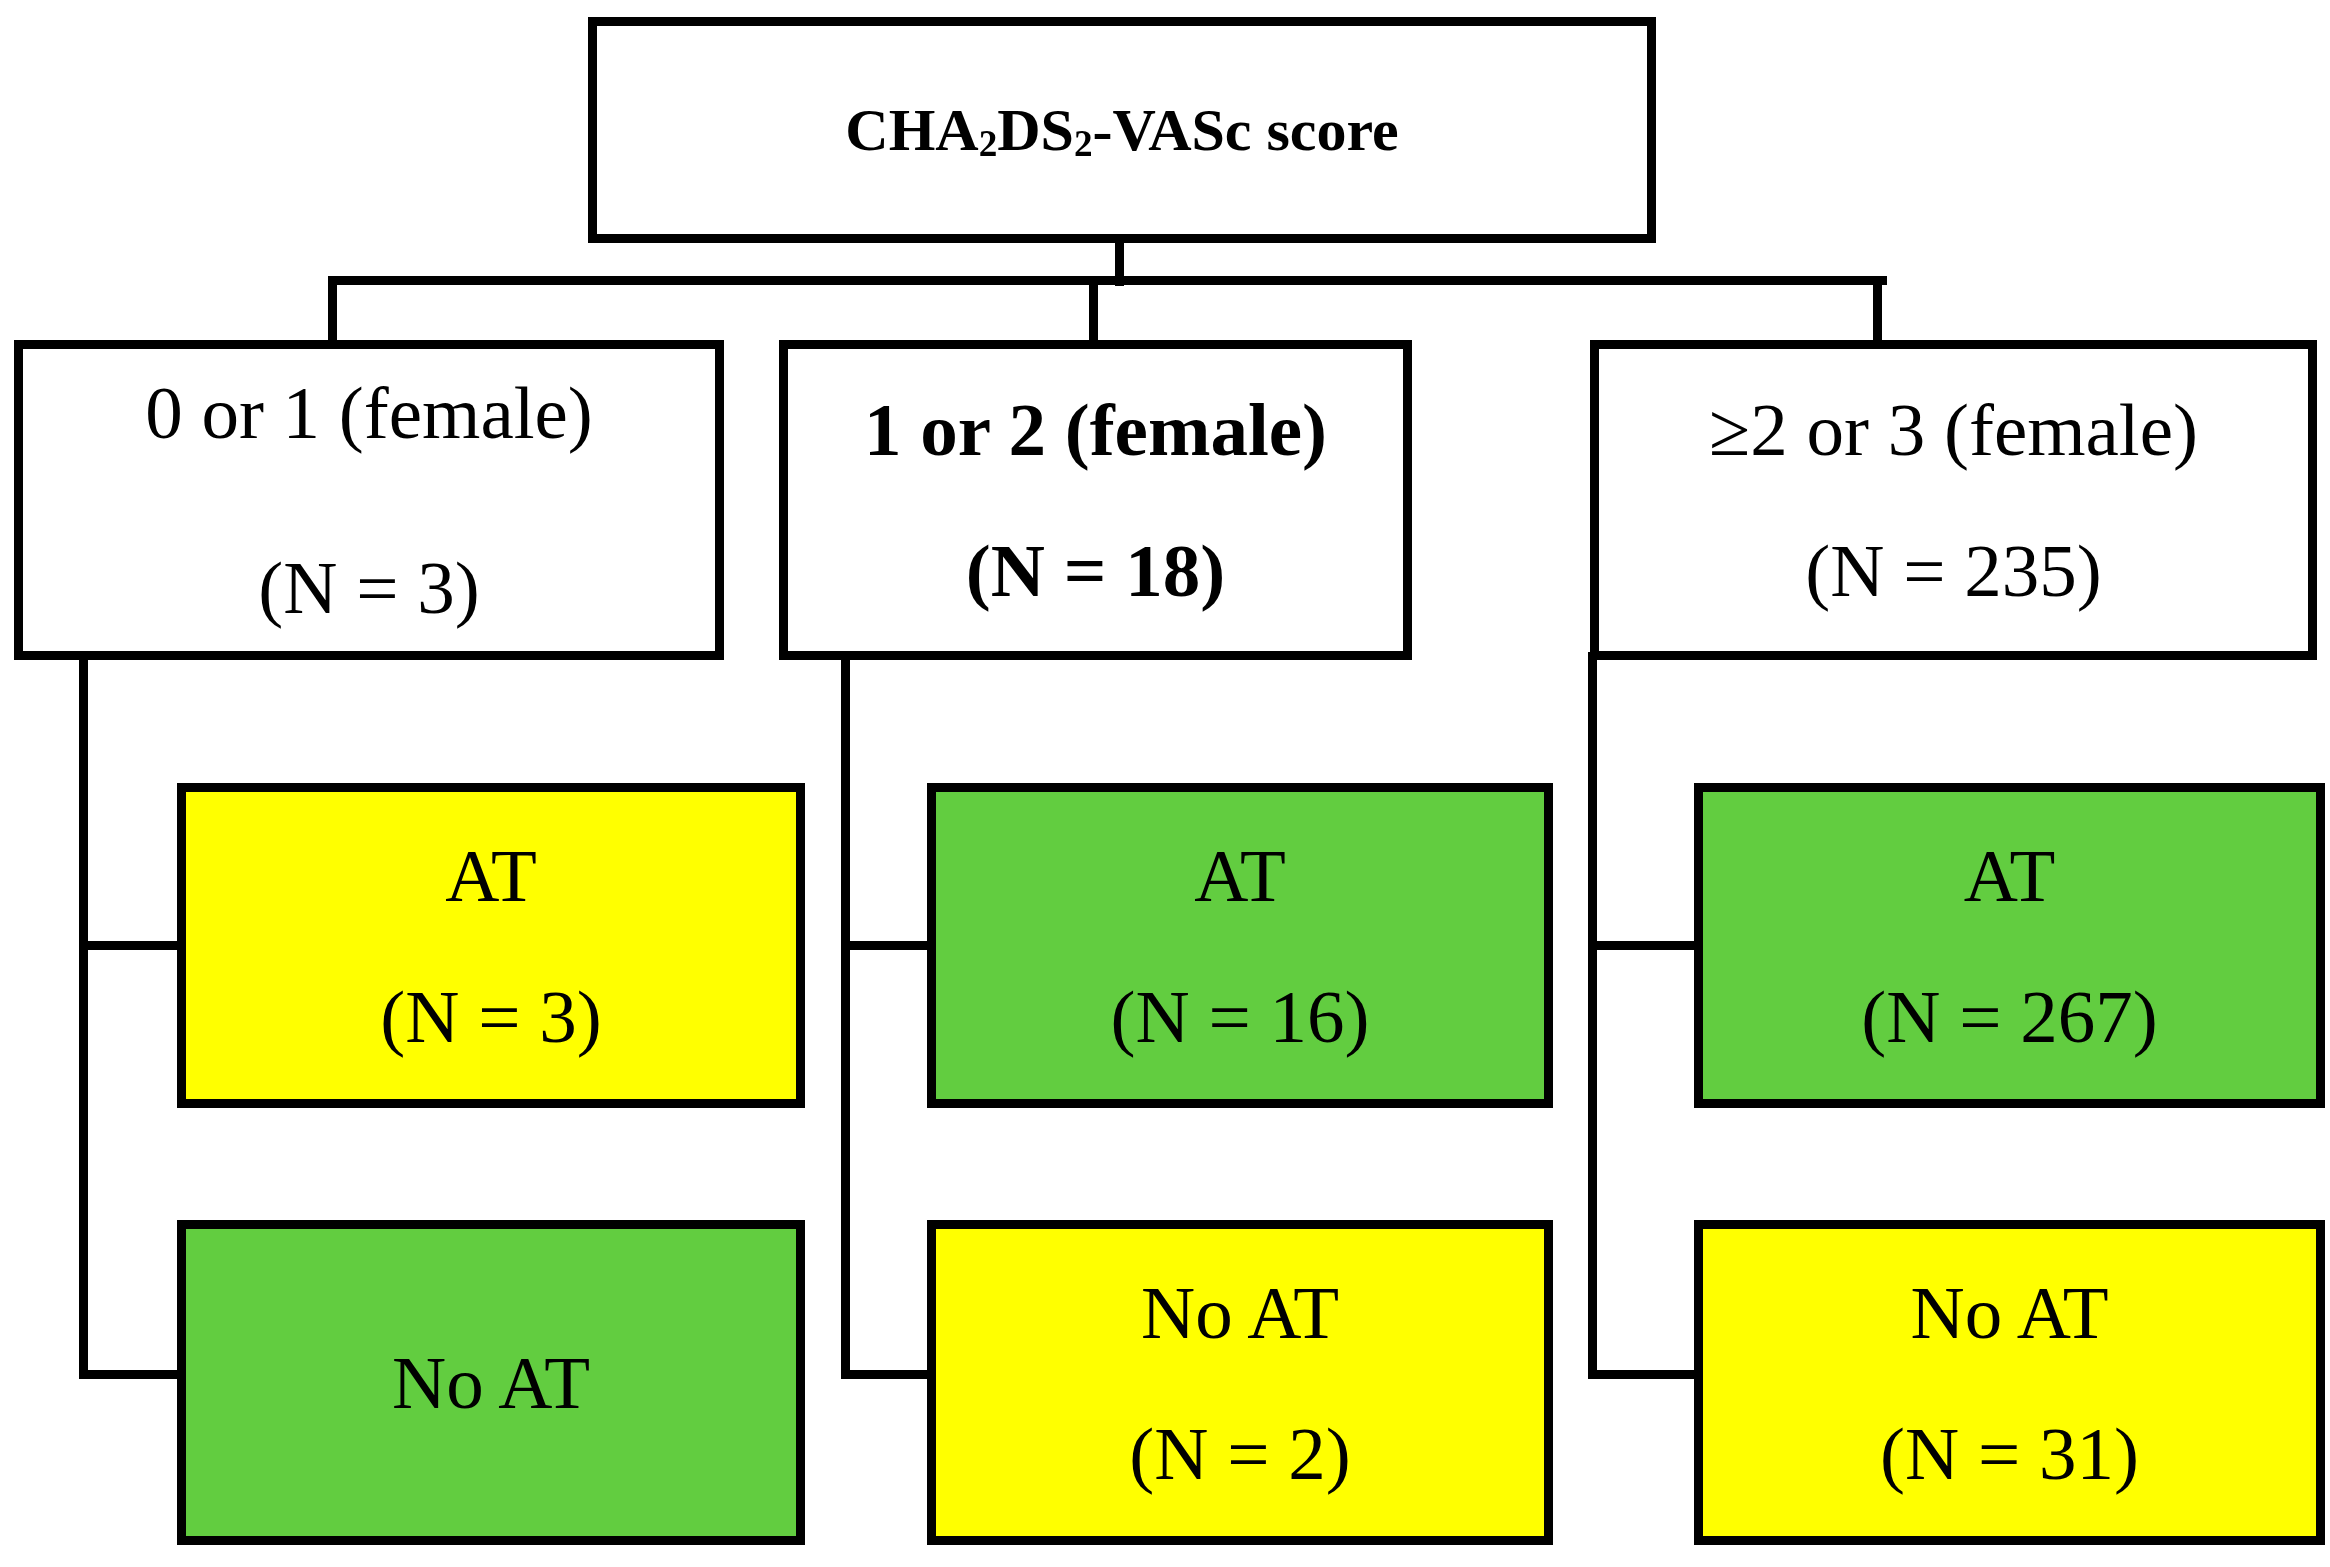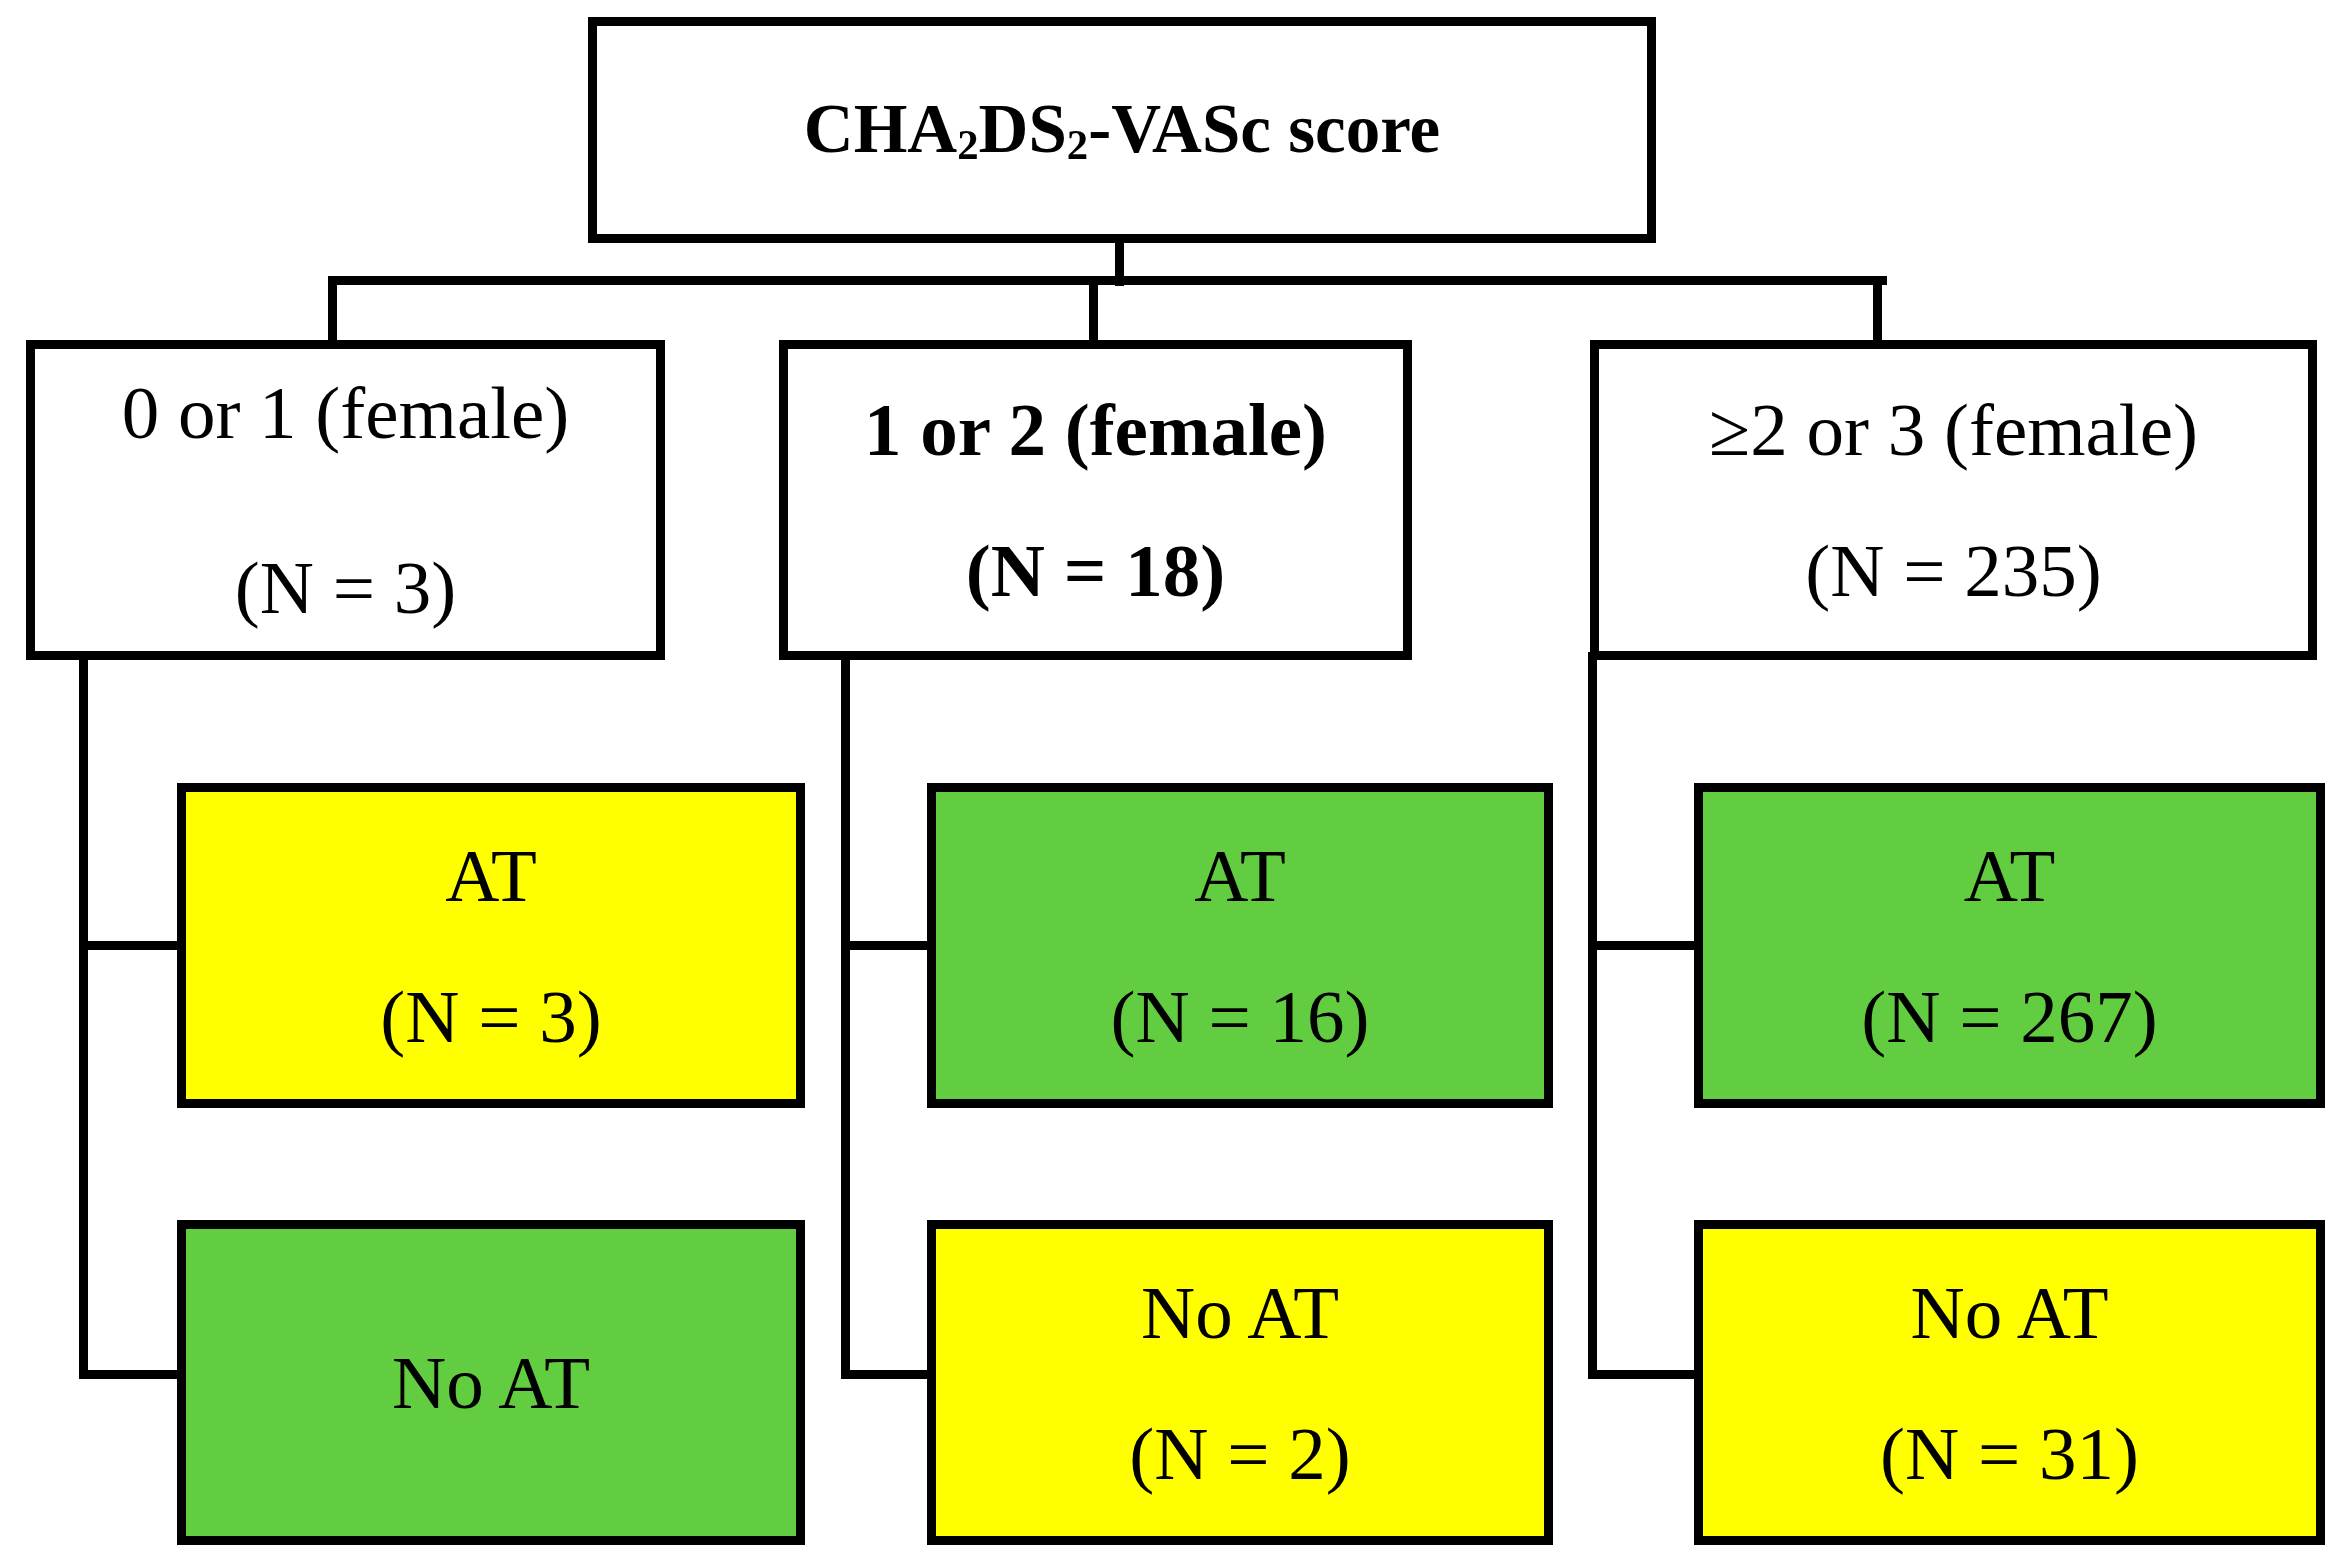--- a/index.html
+++ b/index.html
@@ -18,21 +18,21 @@
     border:9px solid var(--line);
     background:#fff;
     display:flex; flex-direction:column;
     align-items:center; justify-content:center;
     text-align:center;
     font-size:75px;
     line-height:141px;
     white-space:nowrap;
   }
   .titlebox {
-    font-size:69px;
+    font-size:60px;
     font-weight:bold;
     line-height:1.2;
   }
   .titlebox sub {
     font-size:0.62em;
     vertical-align:baseline;
     position:relative; top:0.16em;
     line-height:0;
   }
   .conn { position:absolute; background:var(--line); }
@@ -58,21 +58,21 @@
   <div class="conn" style="left:841px; top:1370px; width:96px; height:9px;"></div>
 
   <div class="conn" style="left:1588px; top:652px; width:9px; height:727px;"></div>
   <div class="conn" style="left:1588px; top:941px; width:115px; height:9px;"></div>
   <div class="conn" style="left:1588px; top:1370px; width:115px; height:9px;"></div>
 
   <div class="box titlebox" style="left:588px; top:16.6px; width:1068px; height:226px;">
     <span class="txt"><span>CHA</span><sub>2</sub><span>DS</span><sub>2</sub><span>-VASc score</span></span>
   </div>
 
-  <div class="box" style="left:26px; top:340px; width:639px; height:320px;gap:34px;">
+  <div class="box" style="left:14px; top:340px; width:710px; height:320px;gap:34px;">
     <span class="txt">0 or 1 (female)</span>
     <span class="txt">(N = 3)</span>
   </div>
   <div class="box" style="left:779px; top:340px; width:633px; height:320px;font-weight:bold;">
     <span class="txt">1 or 2 (female)</span>
     <span class="txt">(N = 18)</span>
   </div>
   <div class="box" style="left:1590px; top:340px; width:727px; height:320px;">
     <span class="txt">≥2 or 3 (female)</span>
     <span class="txt">(N = 235)</span>

